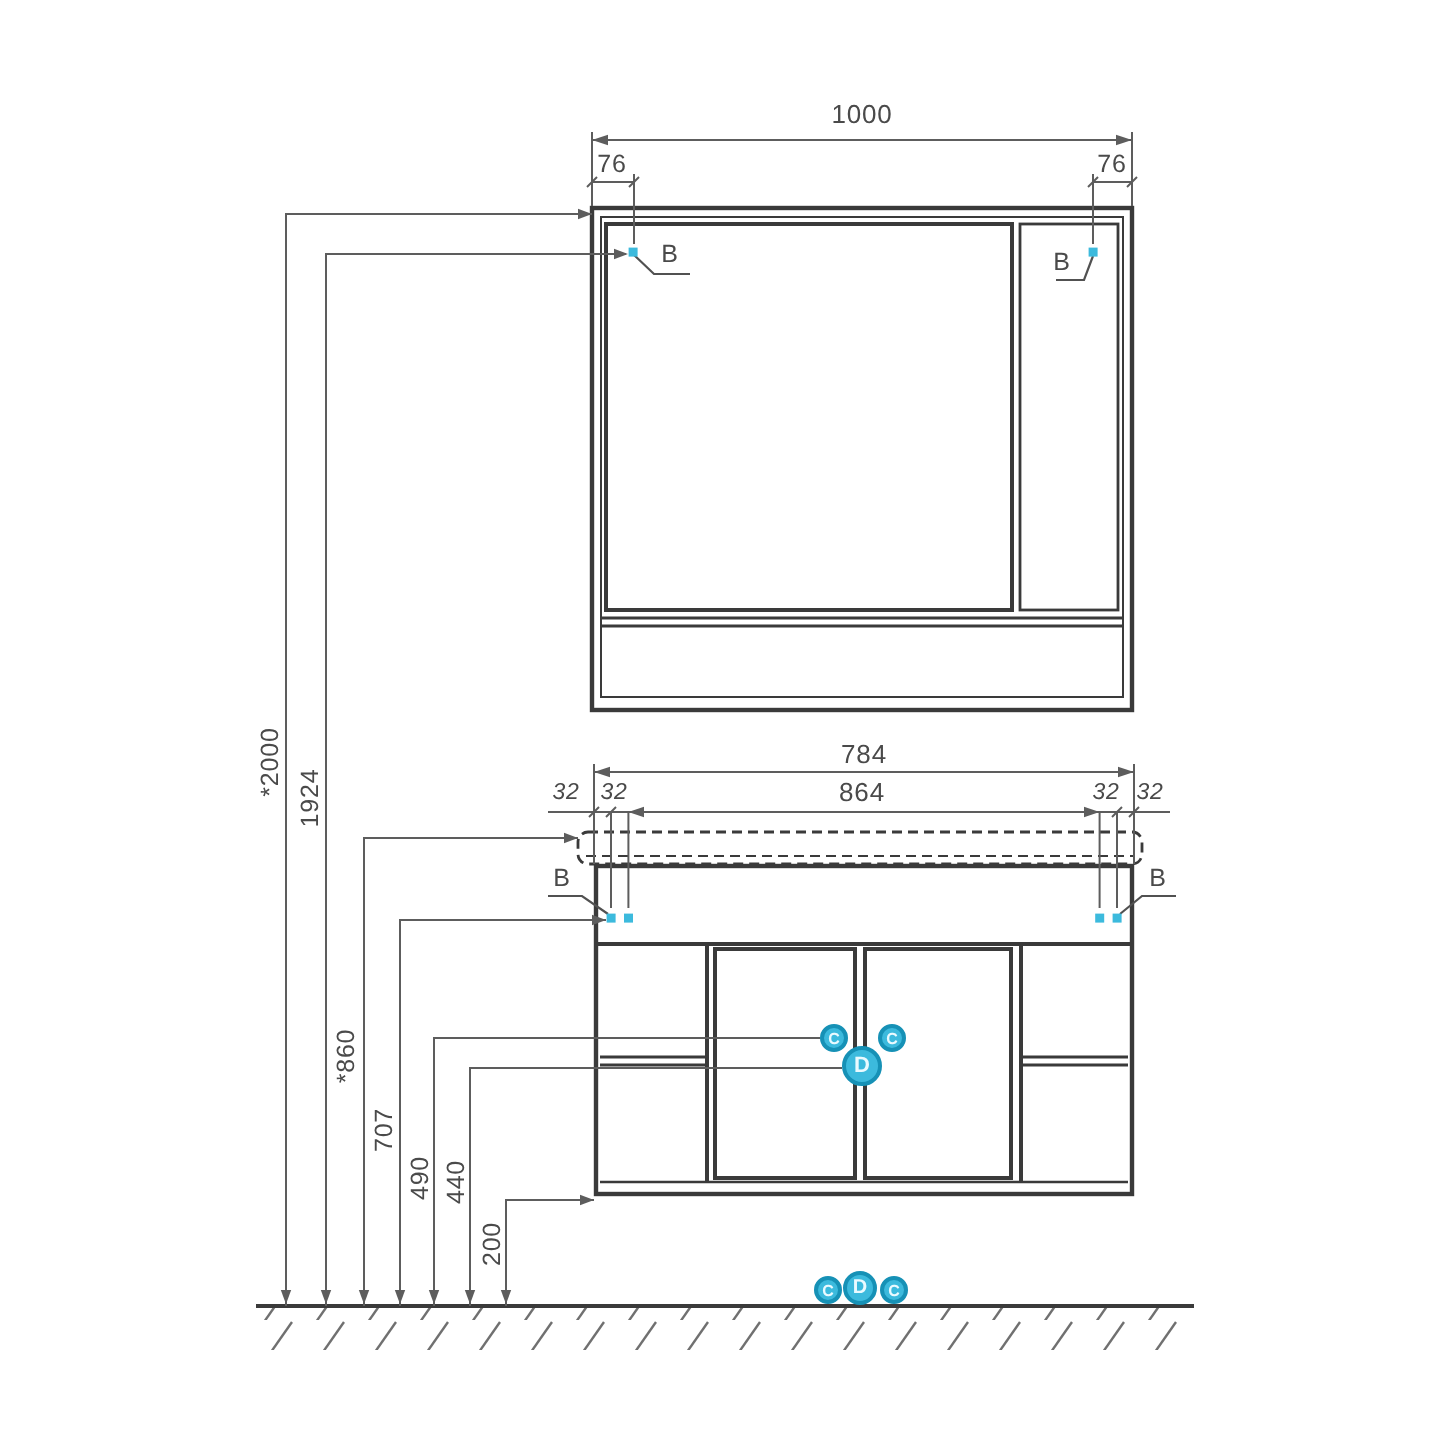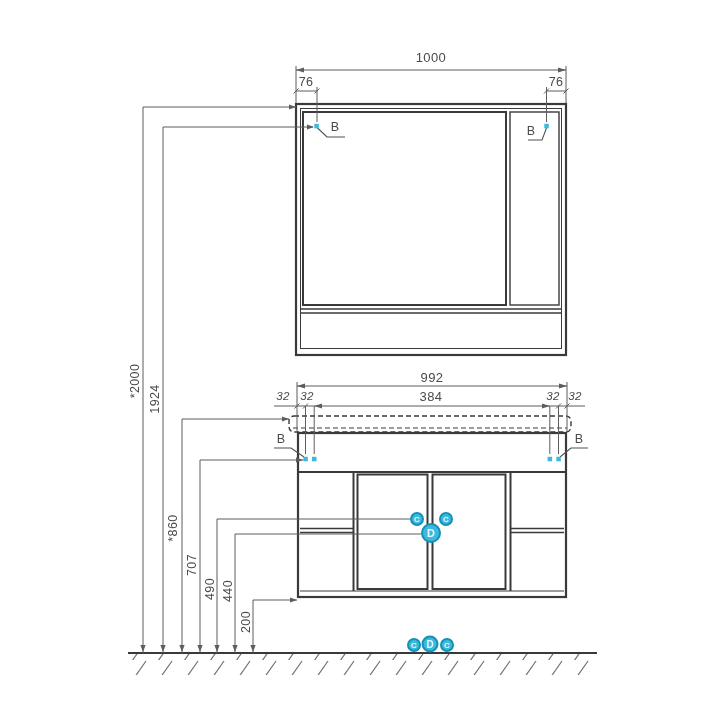--- a/index.html
+++ b/index.html
@@ -151,22 +151,22 @@
     </g>
   </svg>
 
   <span class="lbl s13" style="left:431px;top:57px">1000</span>
   <span class="lbl" style="left:306px;top:82px">76</span>
   <span class="lbl" style="left:556px;top:82px">76</span>
 
   <span class="lbl" style="left:335px;top:127px">B</span>
   <span class="lbl" style="left:531px;top:131px">B</span>
 
-  <span class="lbl s13" style="left:432px;top:377px">992</span>
-  <span class="lbl s13" style="left:431px;top:396px">384</span>
+  <span class="lbl s13" style="left:432px;top:377px">784</span>
+  <span class="lbl s13" style="left:431px;top:396px">864</span>
   <span class="lbl s11" style="left:283px;top:397px">32</span>
   <span class="lbl s11" style="left:307px;top:397px">32</span>
   <span class="lbl s11" style="left:553px;top:397px">32</span>
   <span class="lbl s11" style="left:575px;top:397px">32</span>
 
   <span class="lbl" style="left:281px;top:439px">B</span>
   <span class="lbl" style="left:579px;top:439px">B</span>
 
   <span class="lbl v" style="left:135px;top:381px">*2000</span>
   <span class="lbl v" style="left:155px;top:399px">1924</span>

